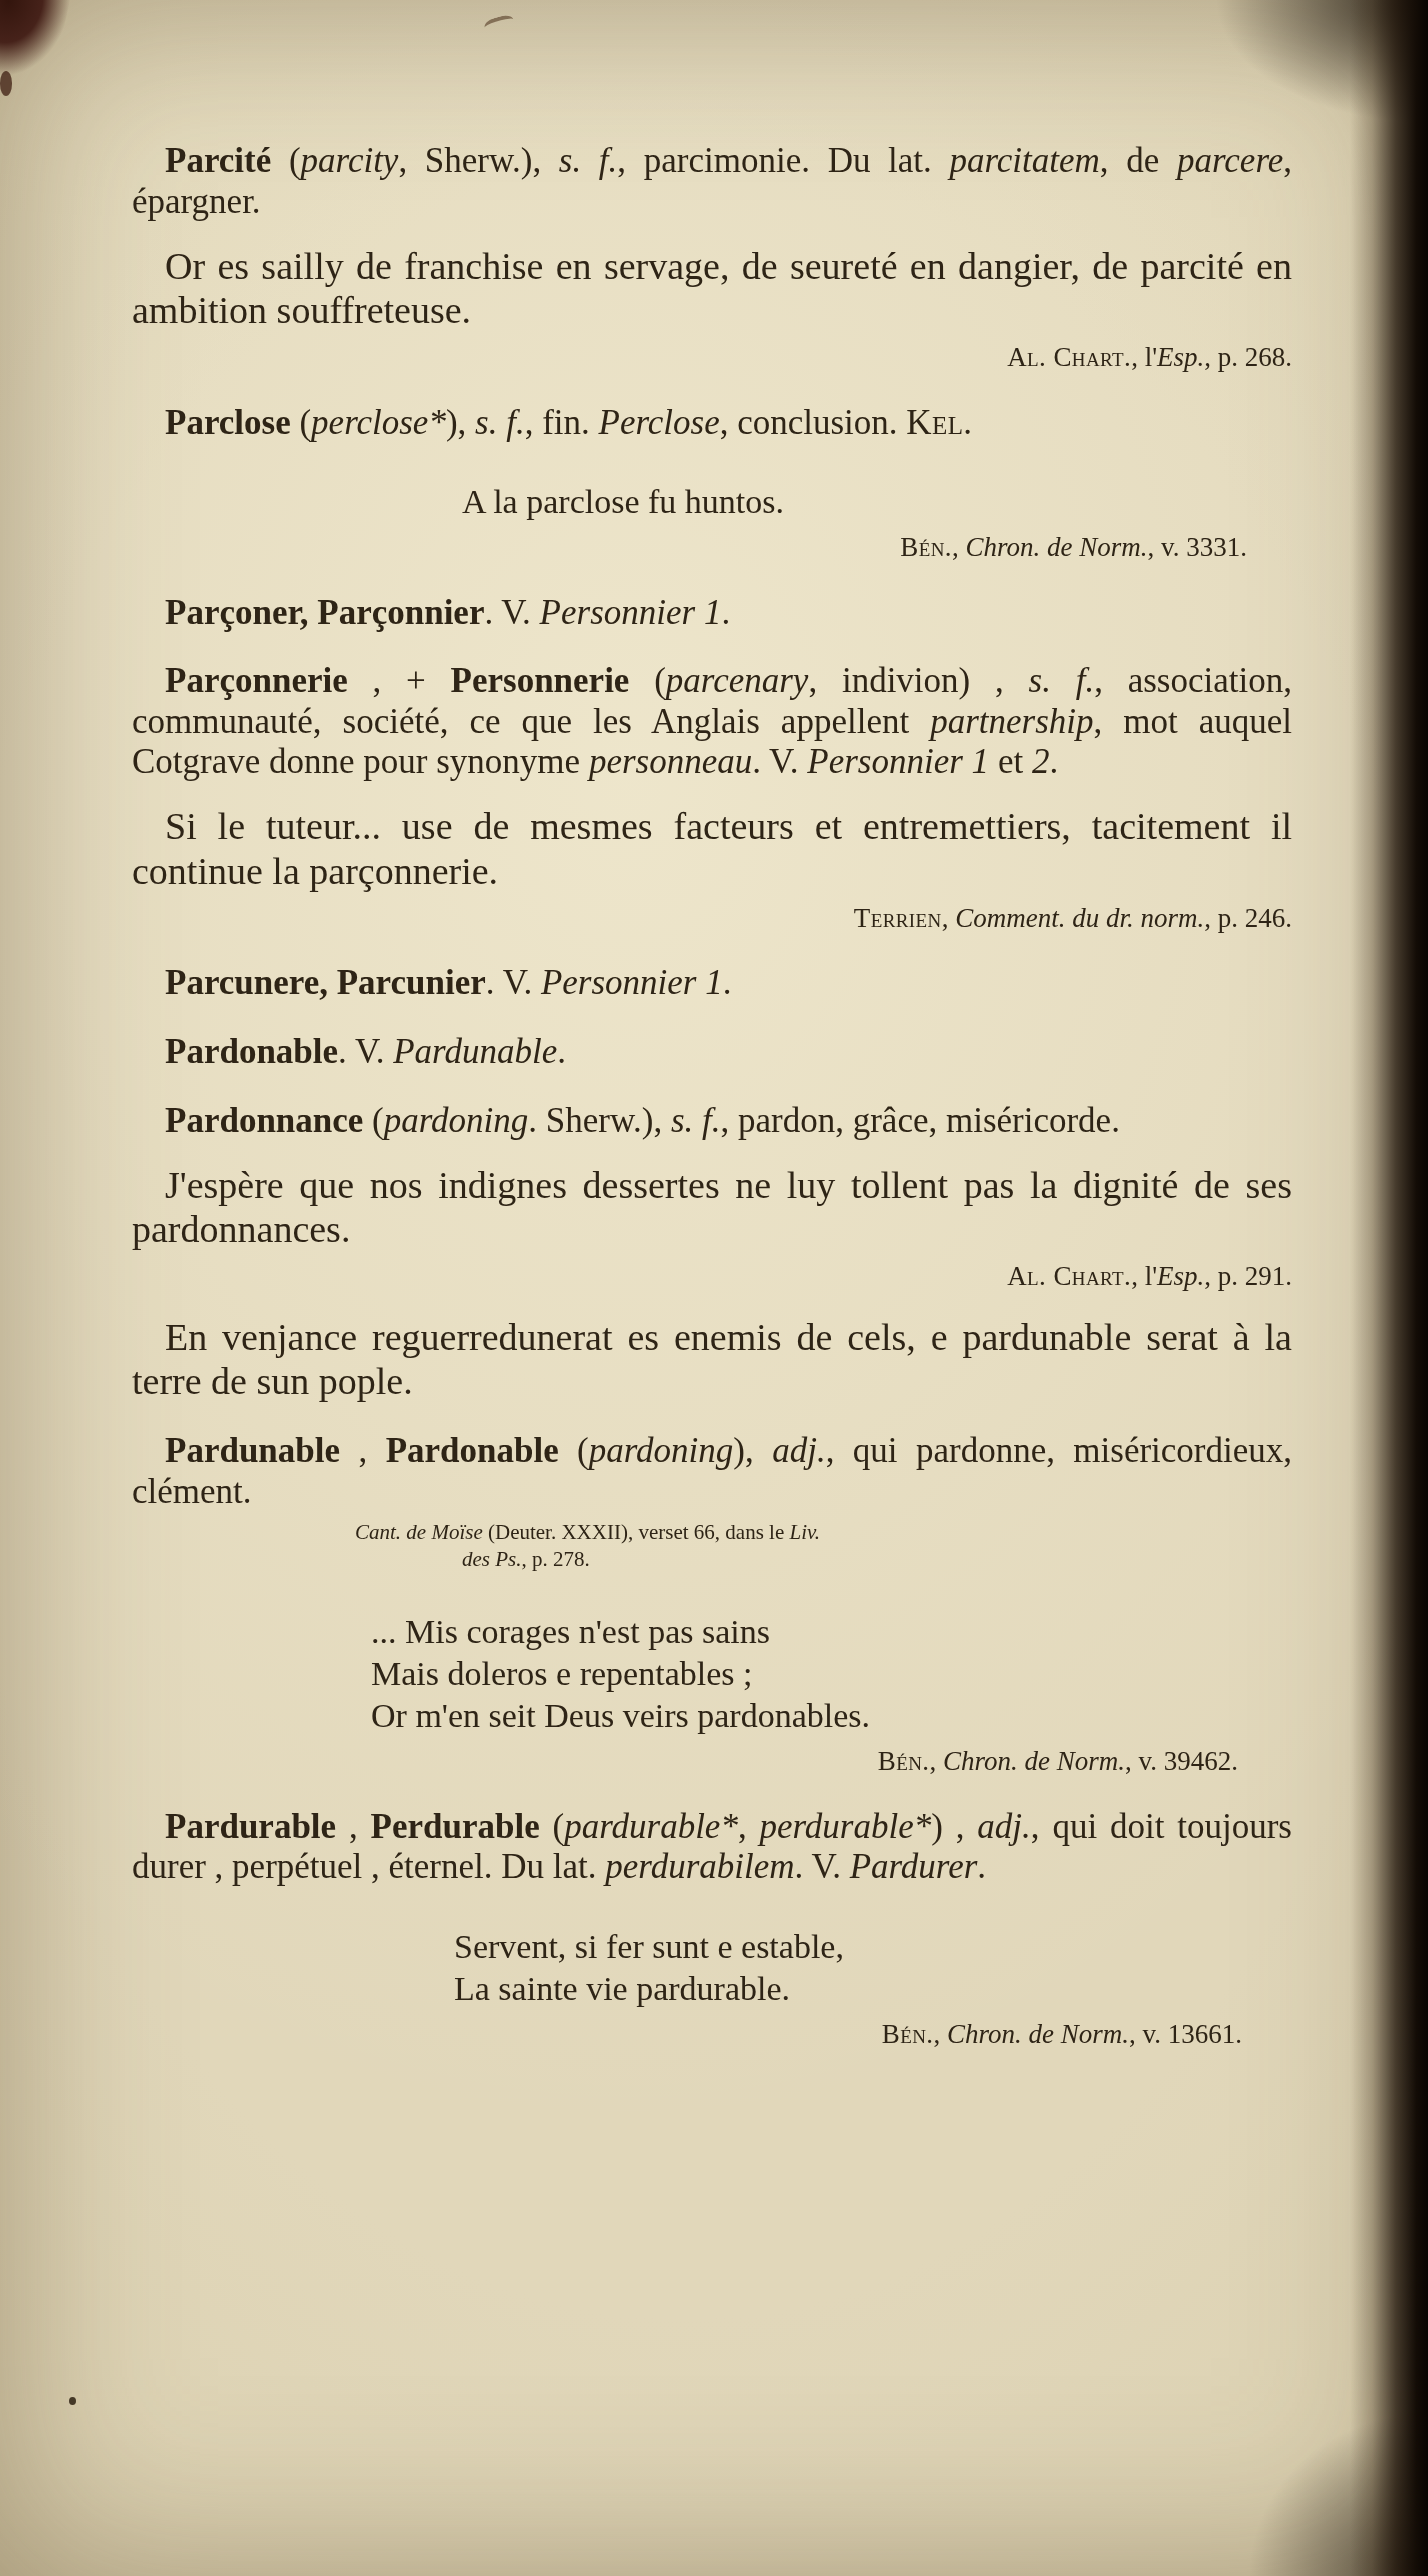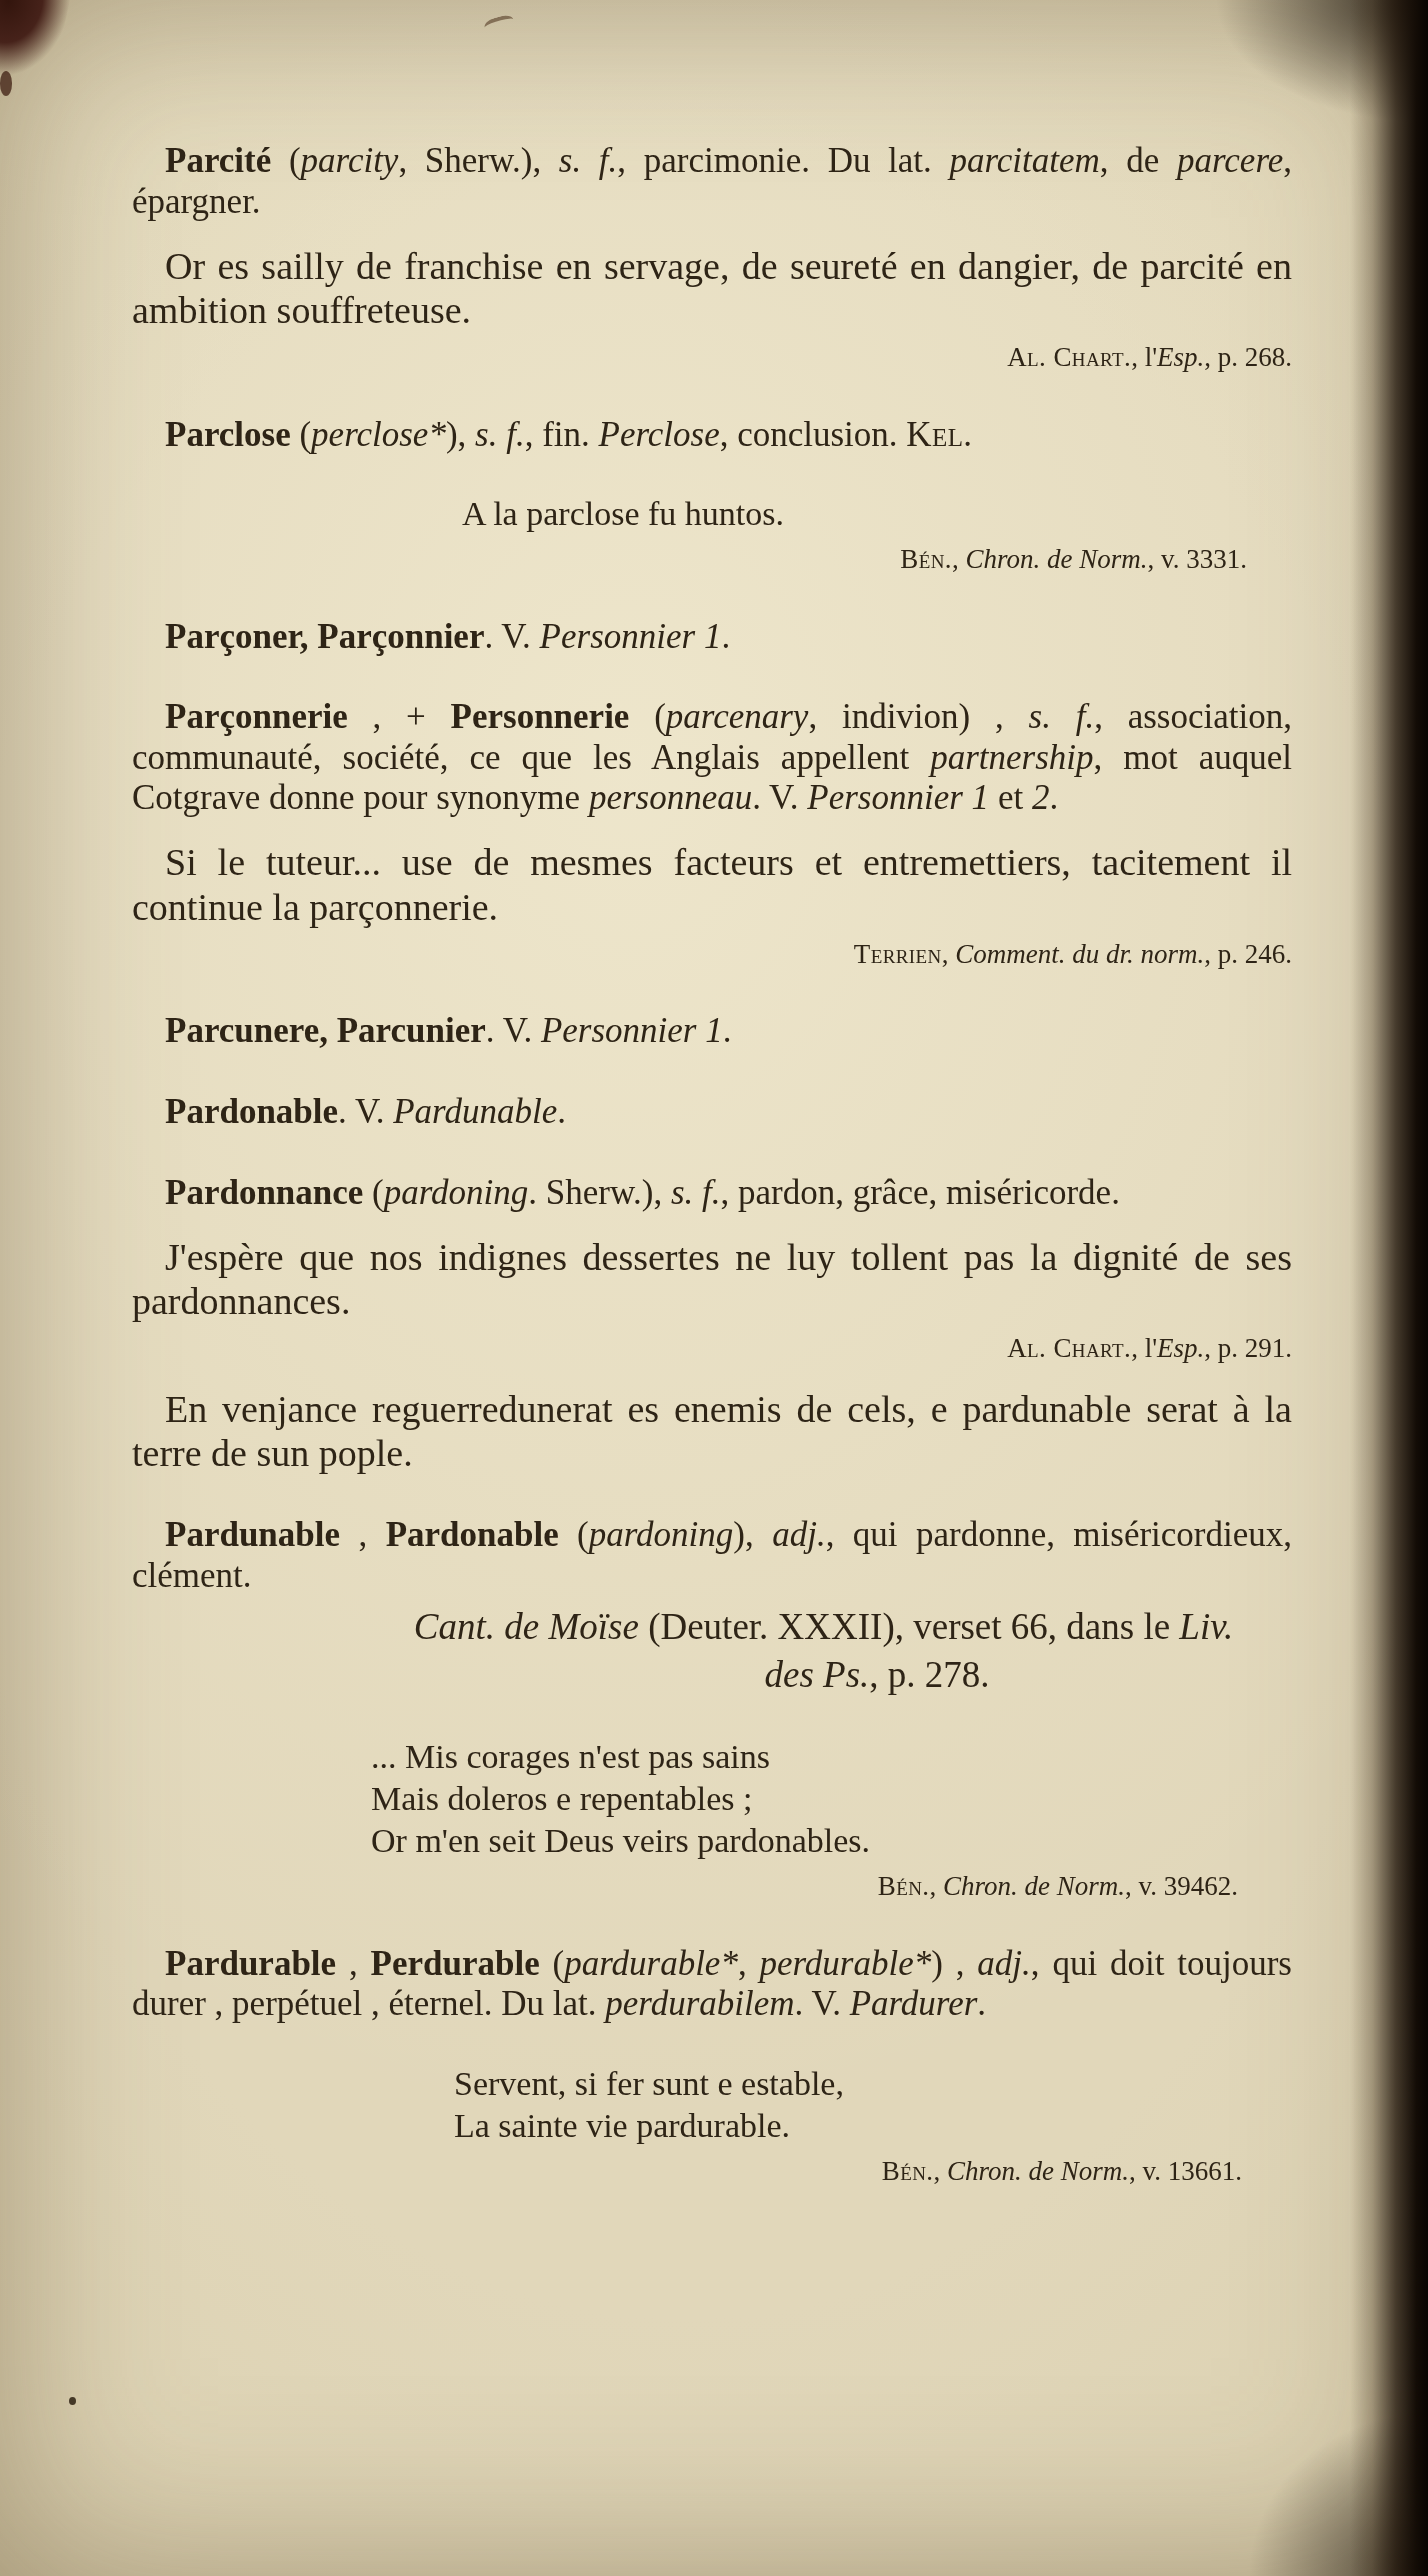--- a/index.html
+++ b/index.html
@@ -54,32 +54,32 @@
     position:absolute; left:132px; top:124px; width:1160px;
     color:var(--ink,#2e2416);
   }
   .page-header {
     text-align:center; font-size:33px; letter-spacing:2.5px;
     margin-bottom:43px;
   }
   .blk { line-height:1.16; }
   .blk-entry {
     font-size:35px; text-align:justify; text-indent:33px;
-    margin-top:40px; margin-bottom:6.6px;
+    margin-top:28px; margin-bottom:6.6px;
   }
   .text-block > .blk-entry:first-child { margin-top:17px; }
   .blk-quote {
     font-size:38px; text-align:justify; text-indent:33px;
     margin-top:21.5px; margin-bottom:8.3px;
   }
   .blk-cite {
     font-size:27px; text-align:right; line-height:1.28; margin-bottom:10px;
   }
   .blk-cite-left {
-    font-size:37px; text-align:center; line-height:1.28; margin-bottom:4px;
+    font-size:21px; text-align:left; line-height:1.28; margin-bottom:4px;
   }
   .blk-verse { font-size:34px; margin-top:38px; margin-bottom:6.6px; }
   .blk-verse .line { line-height:1.24; }
 
   .seg-b { font-weight:bold; }
   .seg-i { font-style:italic; }
   .seg-sc { font-variant:small-caps; letter-spacing:0.4px; }
 </style>
 </head>
 <body>

